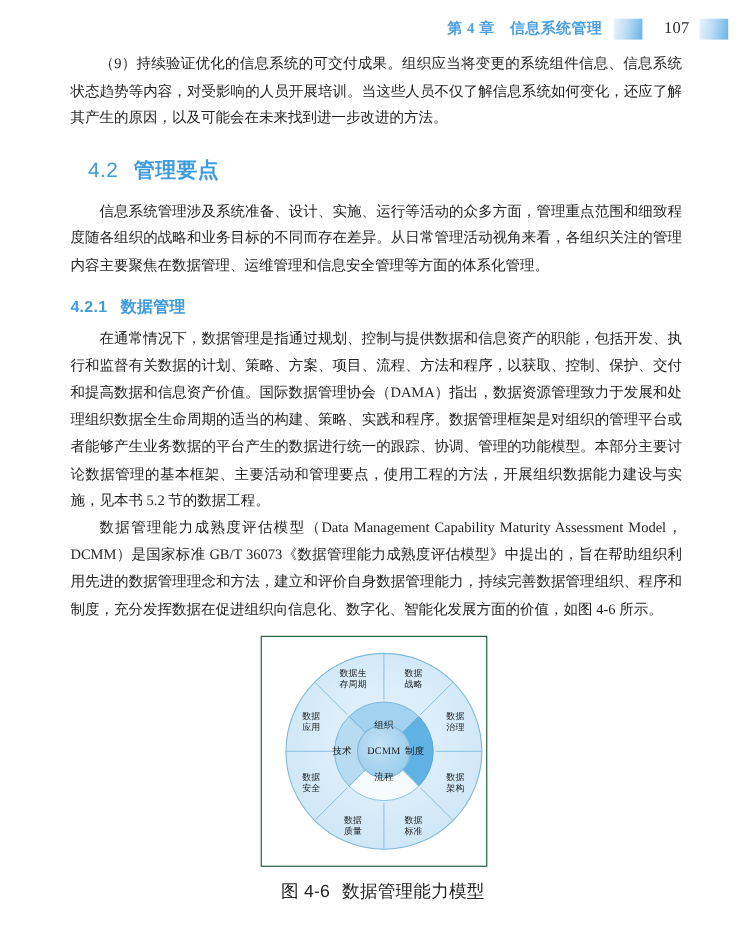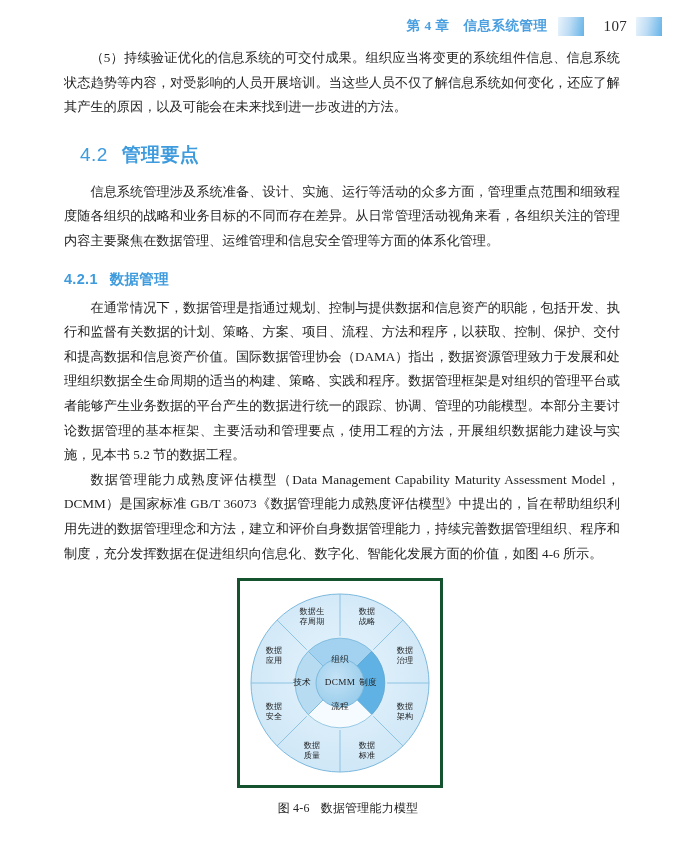--- a/index.html
+++ b/index.html
@@ -89,26 +89,26 @@
     top: 578px;
     left: 0;
     width: 680px;
     display: flex;
     flex-direction: column;
     align-items: center;
   }
   .fig-frame {
     width: 206px;
     height: 210px;
-    border: 3px solid #14532d;
+    border: 1px solid #14532d;
     background: #ffffff;
     position: relative;
     display: flex;
     align-items: center;
-    justify-content: center;
+    justify-content: flex-end;
   }
   .dcmm {
     position: relative;
     width: 186px;
     height: 186px;
   }
   .dcmm svg { display: block; }
   .lbl {
     position: absolute;
     font-size: 8.1px;
@@ -123,41 +123,41 @@
   }
   .lbl.inner { font-size: 8.6px; width: 34px; }
   .lbl.center {
     font-size: 9.2px;
     width: 52px;
     font-family: "Liberation Serif", "DejaVu Serif", serif;
     letter-spacing: 0.3px;
   }
   .fig-caption {
     margin-top: 12px;
-    font-size: 12px;
+    font-size: 16px;
     color: #242424;
-    font-family: Liberation Serif, serif;
+    font-family: Liberation Sans, sans-serif;
     letter-spacing: 0.2px;
     padding-left: 16px;
   }
   .fig-caption .cnum { margin-right: 11px; }
 </style>
 </head>
 <body>
 
 <div class="page-header">
   <span class="header-title">第 4 章　信息系统管理</span>
   <span class="hdr-bar"></span>
   <span class="page-number">107</span>
   <span class="hdr-bar right"></span>
 </div>
 
 <div class="content">
 
-  <p class="para">（5）持续验证优化的信息系统的可交付成果。组织应当将变更的系统组件信息、信息系统状态趋势等内容，对受影响的人员开展培训。当这些人员不仅了解信息系统如何变化，还应了解其产生的原因，以及可能会在未来找到进一步改进的方法。</p>
+  <p class="para">（9）持续验证优化的信息系统的可交付成果。组织应当将变更的系统组件信息、信息系统状态趋势等内容，对受影响的人员开展培训。当这些人员不仅了解信息系统如何变化，还应了解其产生的原因，以及可能会在未来找到进一步改进的方法。</p>
 
 
   <h2 class="sec">
     <span class="num">4.2</span><span>管理要点</span>
   </h2>
 
   <p class="para">信息系统管理涉及系统准备、设计、实施、运行等活动的众多方面，管理重点范围和细致程度随各组织的战略和业务目标的不同而存在差异。从日常管理活动视角来看，各组织关注的管理内容主要聚焦在数据管理、运维管理和信息安全管理等方面的体系化管理。</p>
 
   <h3 class="subsec">
     <span class="num">4.2.1</span><span>数据管理</span>

